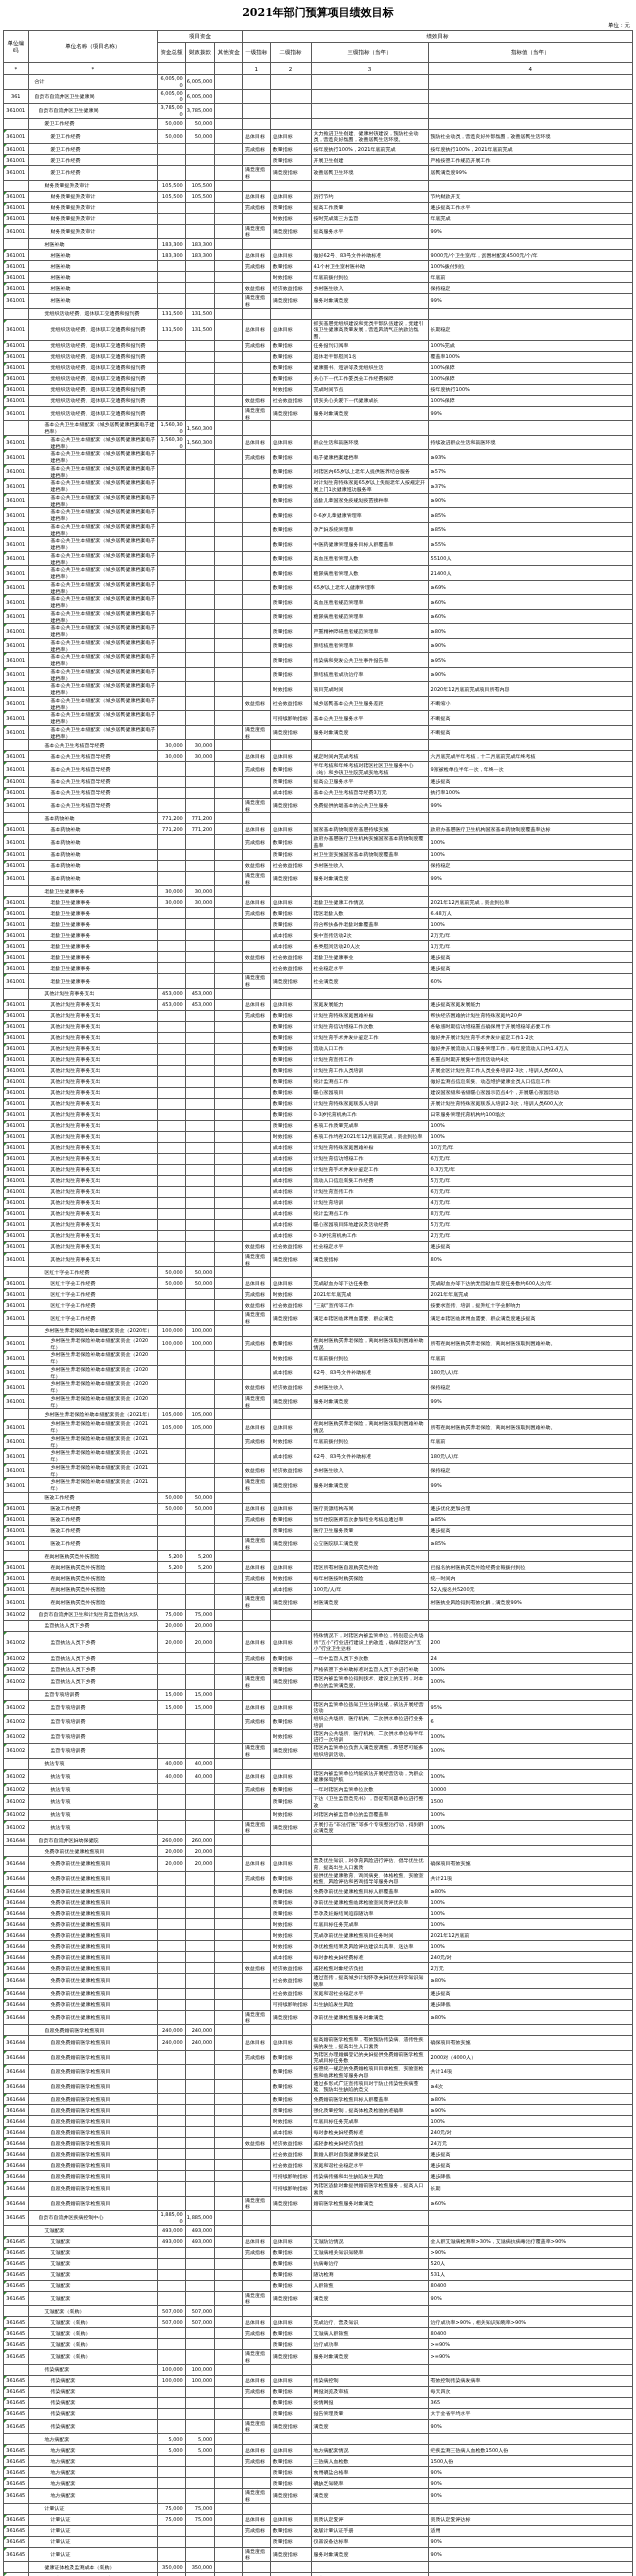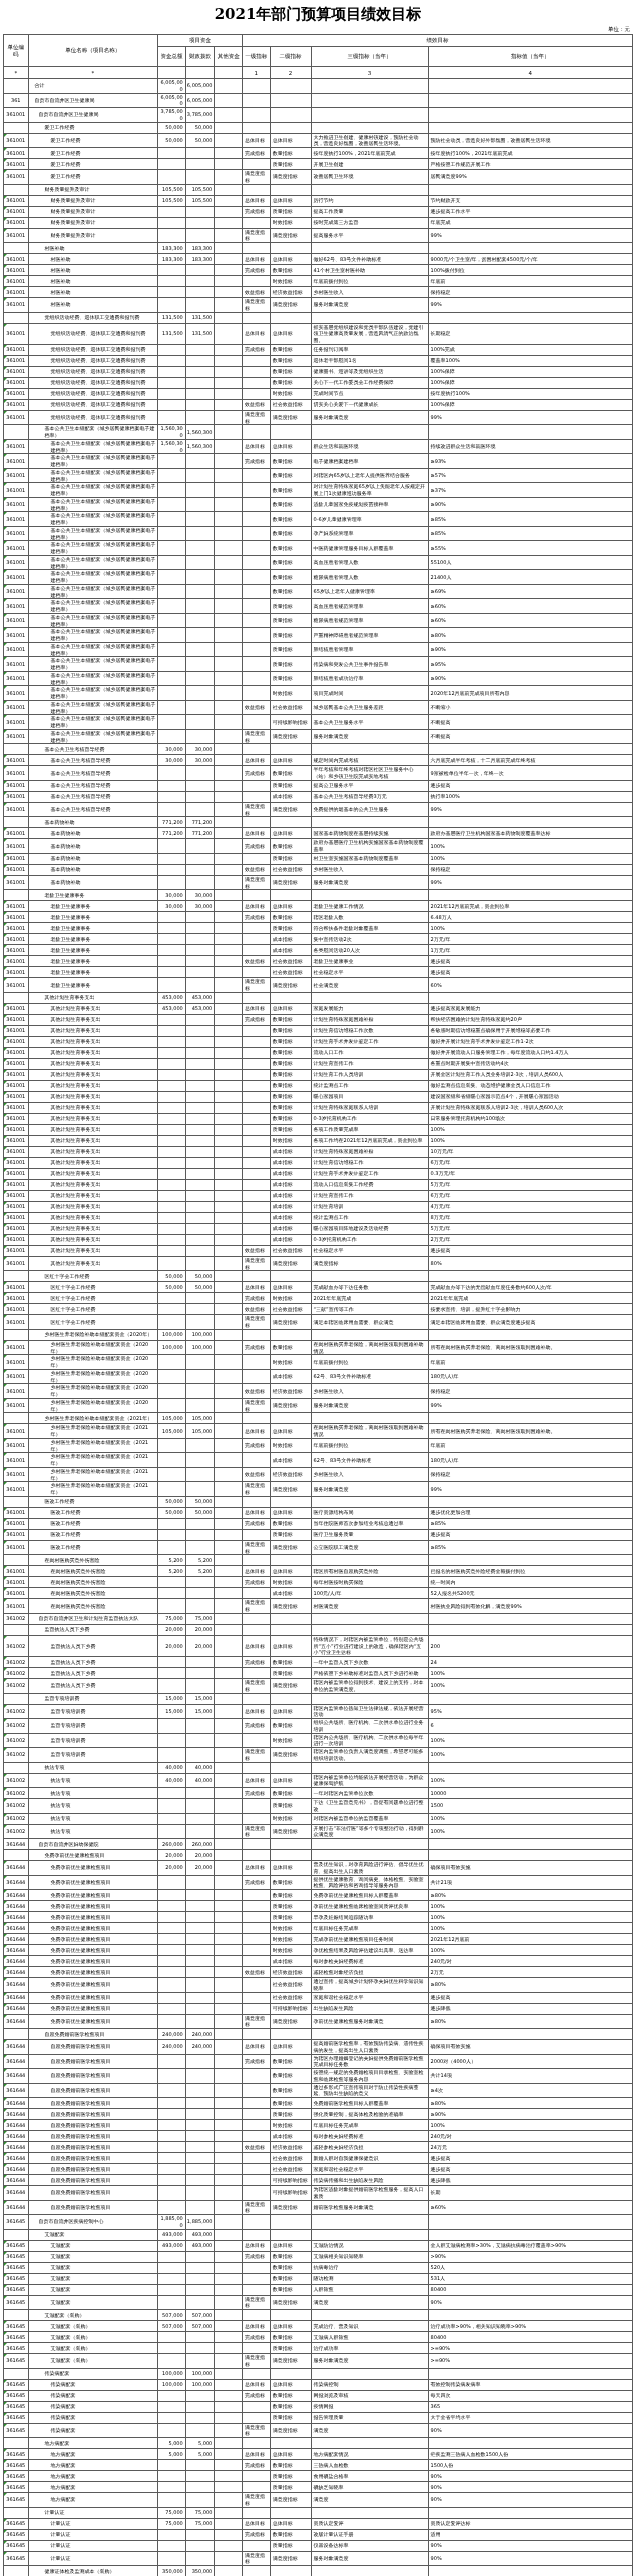--- a/index.html
+++ b/index.html
@@ -1,18 +1,18 @@
 <!DOCTYPE html>
 <html><head>
 <meta charset="utf-8">
 <style>
   html,body{margin:0;padding:0;background:#fff;}
   body{width:636px;font-family:"DejaVu Sans","Liberation Sans",sans-serif;color:#000;}
   .page{width:636px;}
-  .title{font-family:"DejaVu Serif","Liberation Serif",serif;font-weight:bold;font-size:15px;text-align:center;padding:5px 0 2px 0;}
+  .title{font-family:"DejaVu Serif","Liberation Serif",serif;font-weight:bold;font-size:11px;text-align:center;padding:5px 0 2px 0;}
   .unit-note{font-size:5.5px;text-align:right;padding:0 6px 1px 0;}
   table{border-collapse:collapse;table-layout:fixed;width:630px;margin:0 auto;}
   th,td{border:1px solid #5a5a5a;overflow:hidden;word-break:break-all;vertical-align:middle;padding:0 1px;}
   thead th{font-weight:normal;font-size:5.5px;text-align:center;background:#fff;}
   thead .grp{height:12px;}
   thead .leaf{height:20px;}
   thead .marks td{height:11px;font-size:5.5px;text-align:center;border:1px solid #5a5a5a;}
   tbody td{font-size:5px;line-height:1.35;height:10px;}
   td.c-code{text-align:center;position:relative;}
   td.c-num{text-align:right;padding-right:2px;font-size:5px;}

